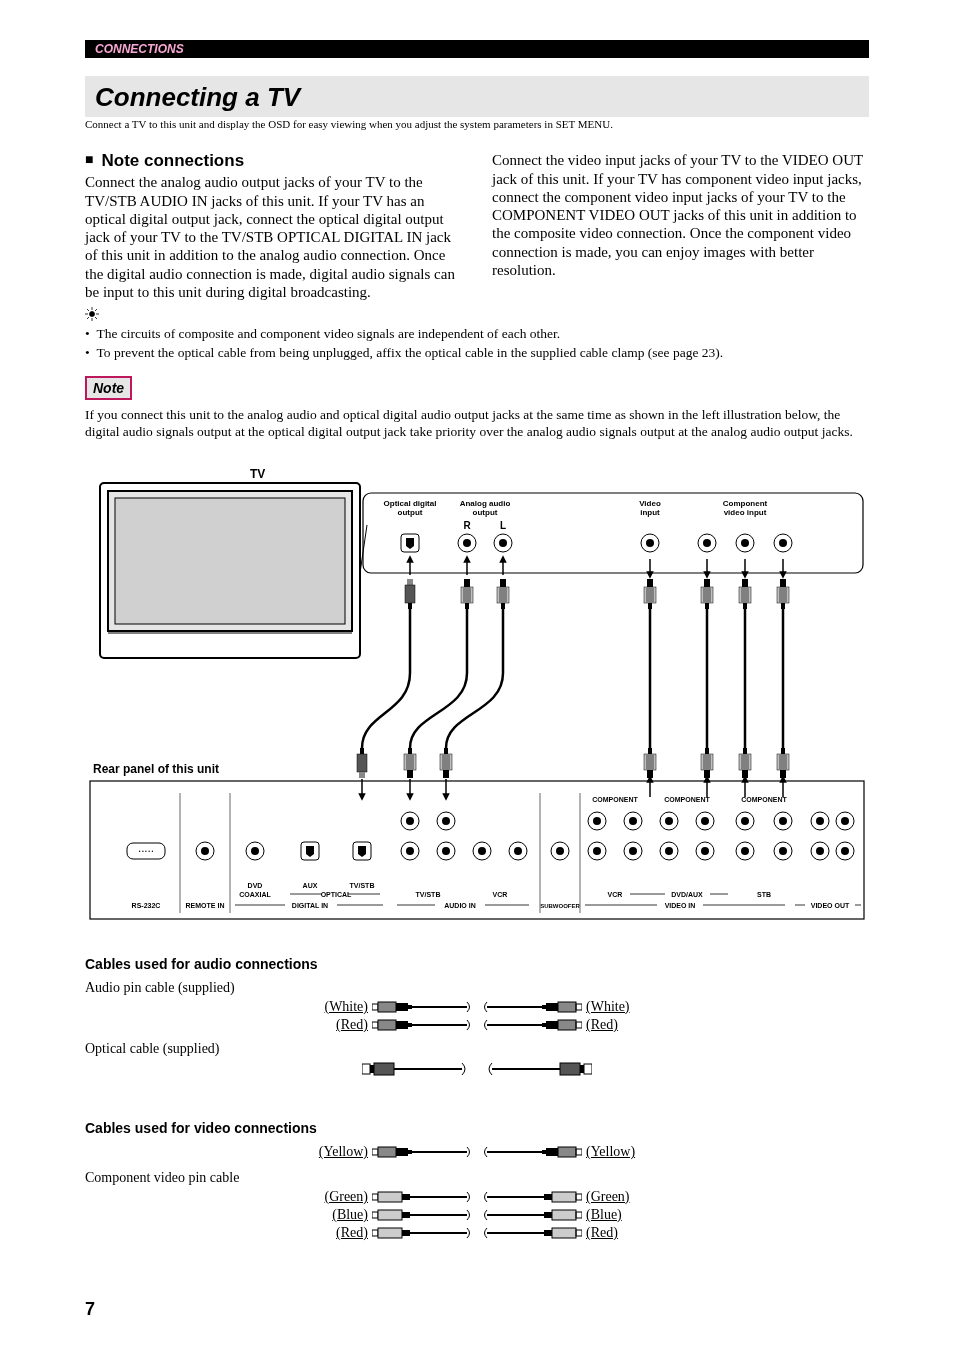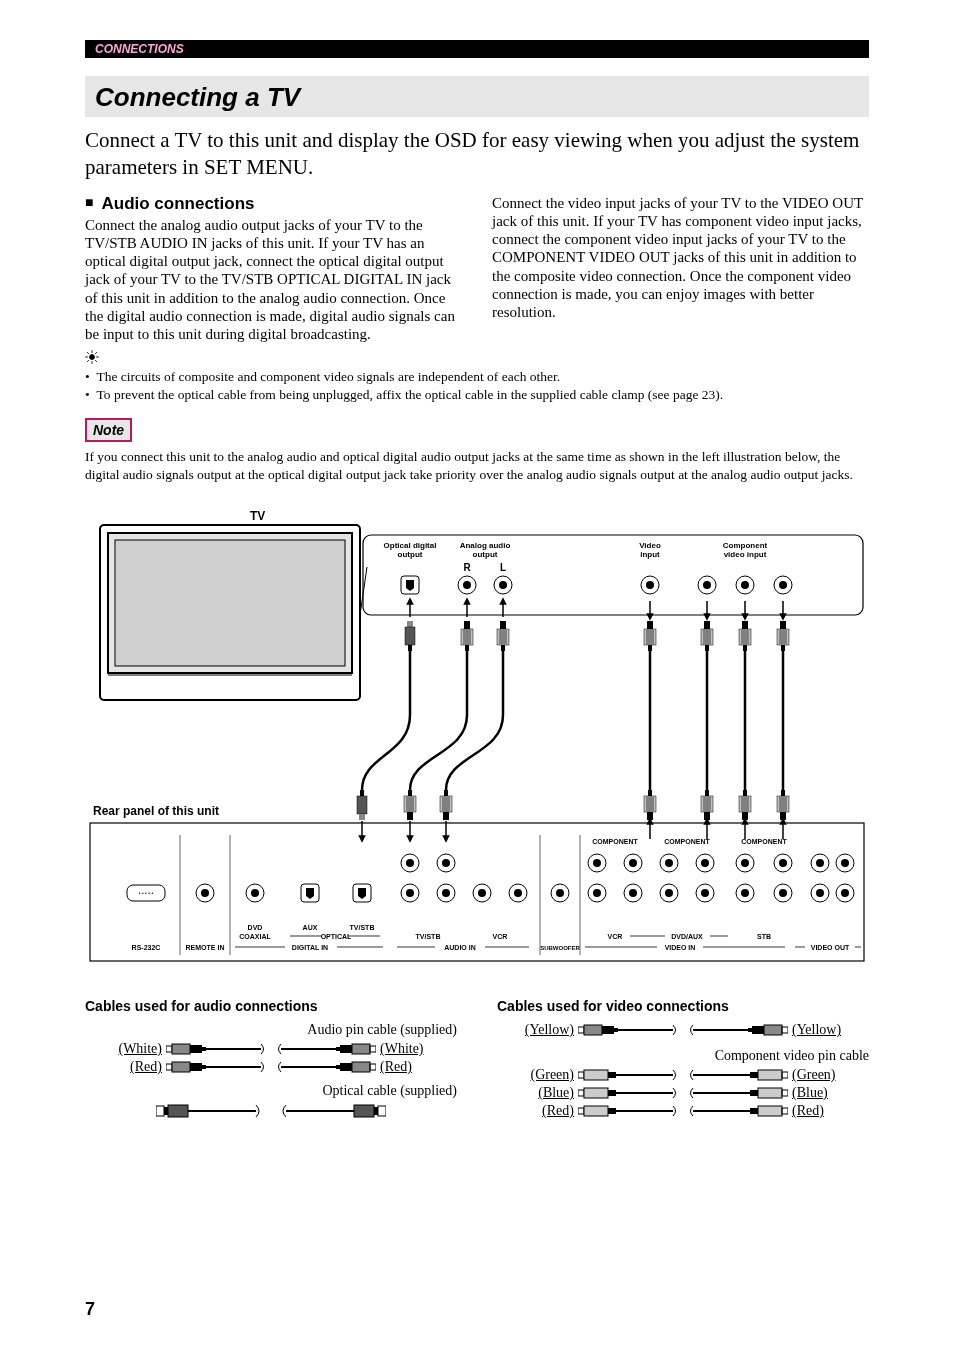--- a/index.html
+++ b/index.html
@@ -18,31 +18,31 @@
     font-family: Arial, Helvetica, sans-serif;
     font-weight: bold;
     font-style: italic;
     font-size: 12px;
     padding: 2px 10px;
     margin-bottom: 18px;
   }
   .section-title-wrap {
     background: #e6e6e6;
     padding: 6px 10px 4px 10px;
-    margin-bottom: 10px;
+    margin-bottom: 0;
   }
   .section-title {
     font-family: Arial, Helvetica, sans-serif;
     font-size: 26px;
     font-weight: bold;
     font-style: italic;
   }
   .intro {
-    font-size: 21px;
-    margin-bottom: 12px;
+    font-size: 11px;
+    margin-bottom: 20px;
     line-height: 1.3;
   }
   .two-col {
     display: flex;
     gap: 30px;
     margin-bottom: 6px;
   }
   .col { flex: 1; }
   .sub-h {
     font-family: Arial, Helvetica, sans-serif;
@@ -83,29 +83,30 @@
   .diagram {
     width: 100%;
     height: 485px;
     position: relative;
     margin-bottom: 18px;
   }
   .diagram svg { width:100%; height:100%; }
   .cables-row {
     display: flex;
     gap: 40px;
+    flex-direction: column;
   }
   .cables-col { flex: 1; }
   .cables-h {
     font-family: Arial, Helvetica, sans-serif;
     font-weight: bold;
     font-size: 14px;
     margin-bottom: 8px;
   }
-  .cable-title { text-align:right; font-size:14px; margin-bottom:3px;}
+  .cable-title { text-align:left; font-size:14px; margin-bottom:3px;}
   .cable-line { display:flex; align-items:center; justify-content:center; gap:4px; font-size:14px; margin-bottom:2px;text-decoration:underline;}
   .page-num {
     position:absolute;
     bottom: 28px;
     left: 85px;
     font-family: Arial, Helvetica, sans-serif;
     font-weight: bold;
     font-size: 18px;
   }
 </style>
@@ -120,21 +121,21 @@
 
 <div class="section-title-wrap">
   <div class="section-title">Connecting a TV</div>
 </div>
 
 <p class="intro">Connect a TV to this unit and display the OSD for easy viewing when you adjust the system parameters in SET MENU.</p>
 
 <div class="two-col">
   <div class="col">
     <div class="sub-h">
-      <span class="sq">■</span><span>Audio connections</span>
+      <span class="sq">■</span><span>Note connections</span>
     </div>
     <p class="body-text">Connect the analog audio output jacks of your TV to the TV/STB AUDIO IN jacks of this unit. If your TV has an optical digital output jack, connect the optical digital output jack of your TV to the TV/STB OPTICAL DIGITAL IN jack of this unit in addition to the analog audio connection. Once the digital audio connection is made, digital audio signals can be input to this unit during digital broadcasting.</p>
   </div>
   <div class="col">
     <p class="body-text">Connect the video input jacks of your TV to the VIDEO OUT jack of this unit. If your TV has component video input jacks, connect the component video input jacks of your TV to the COMPONENT VIDEO OUT jacks of this unit in addition to the composite video connection. Once the component video connection is made, you can enjoy images with better resolution.</p>
   </div>
 </div>
 
 <div class="tip-icon">
   <svg width="14" height="14" viewBox="0 0 14 14">

